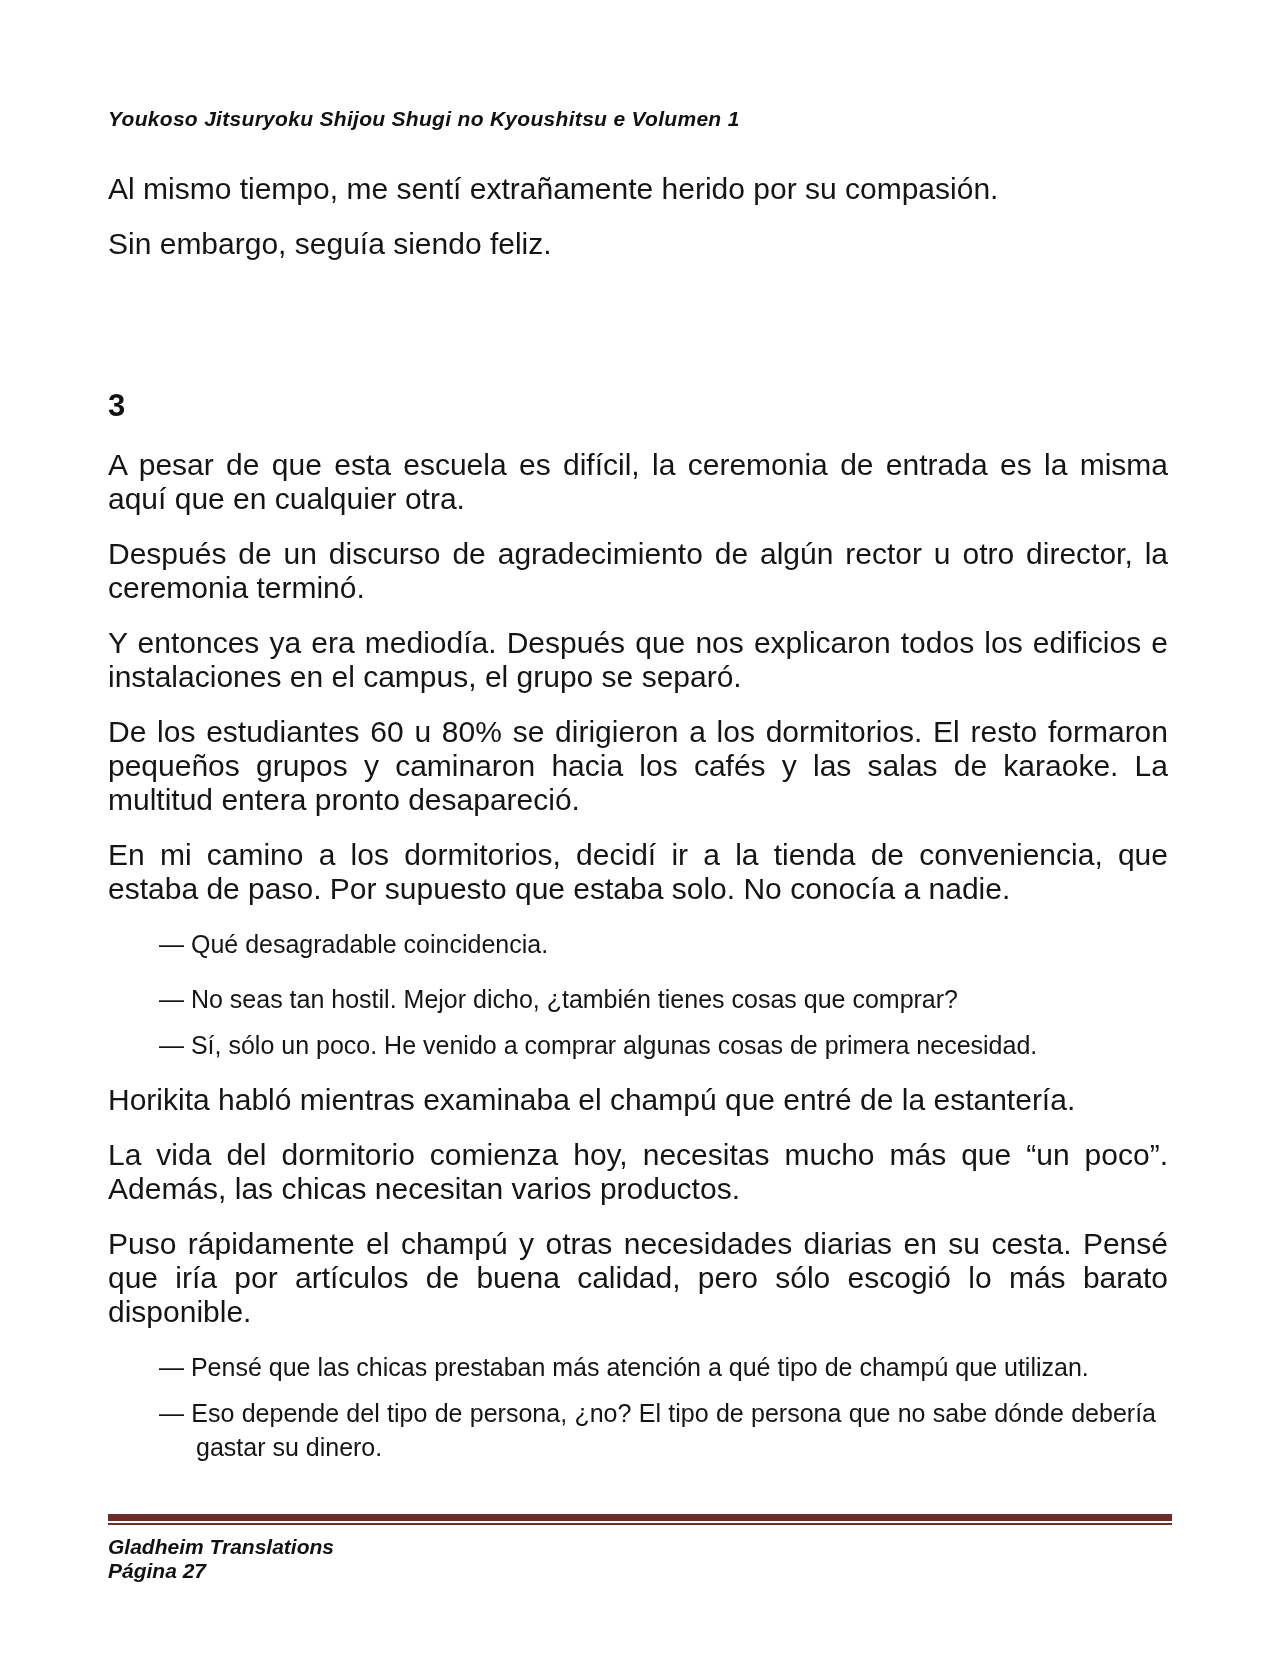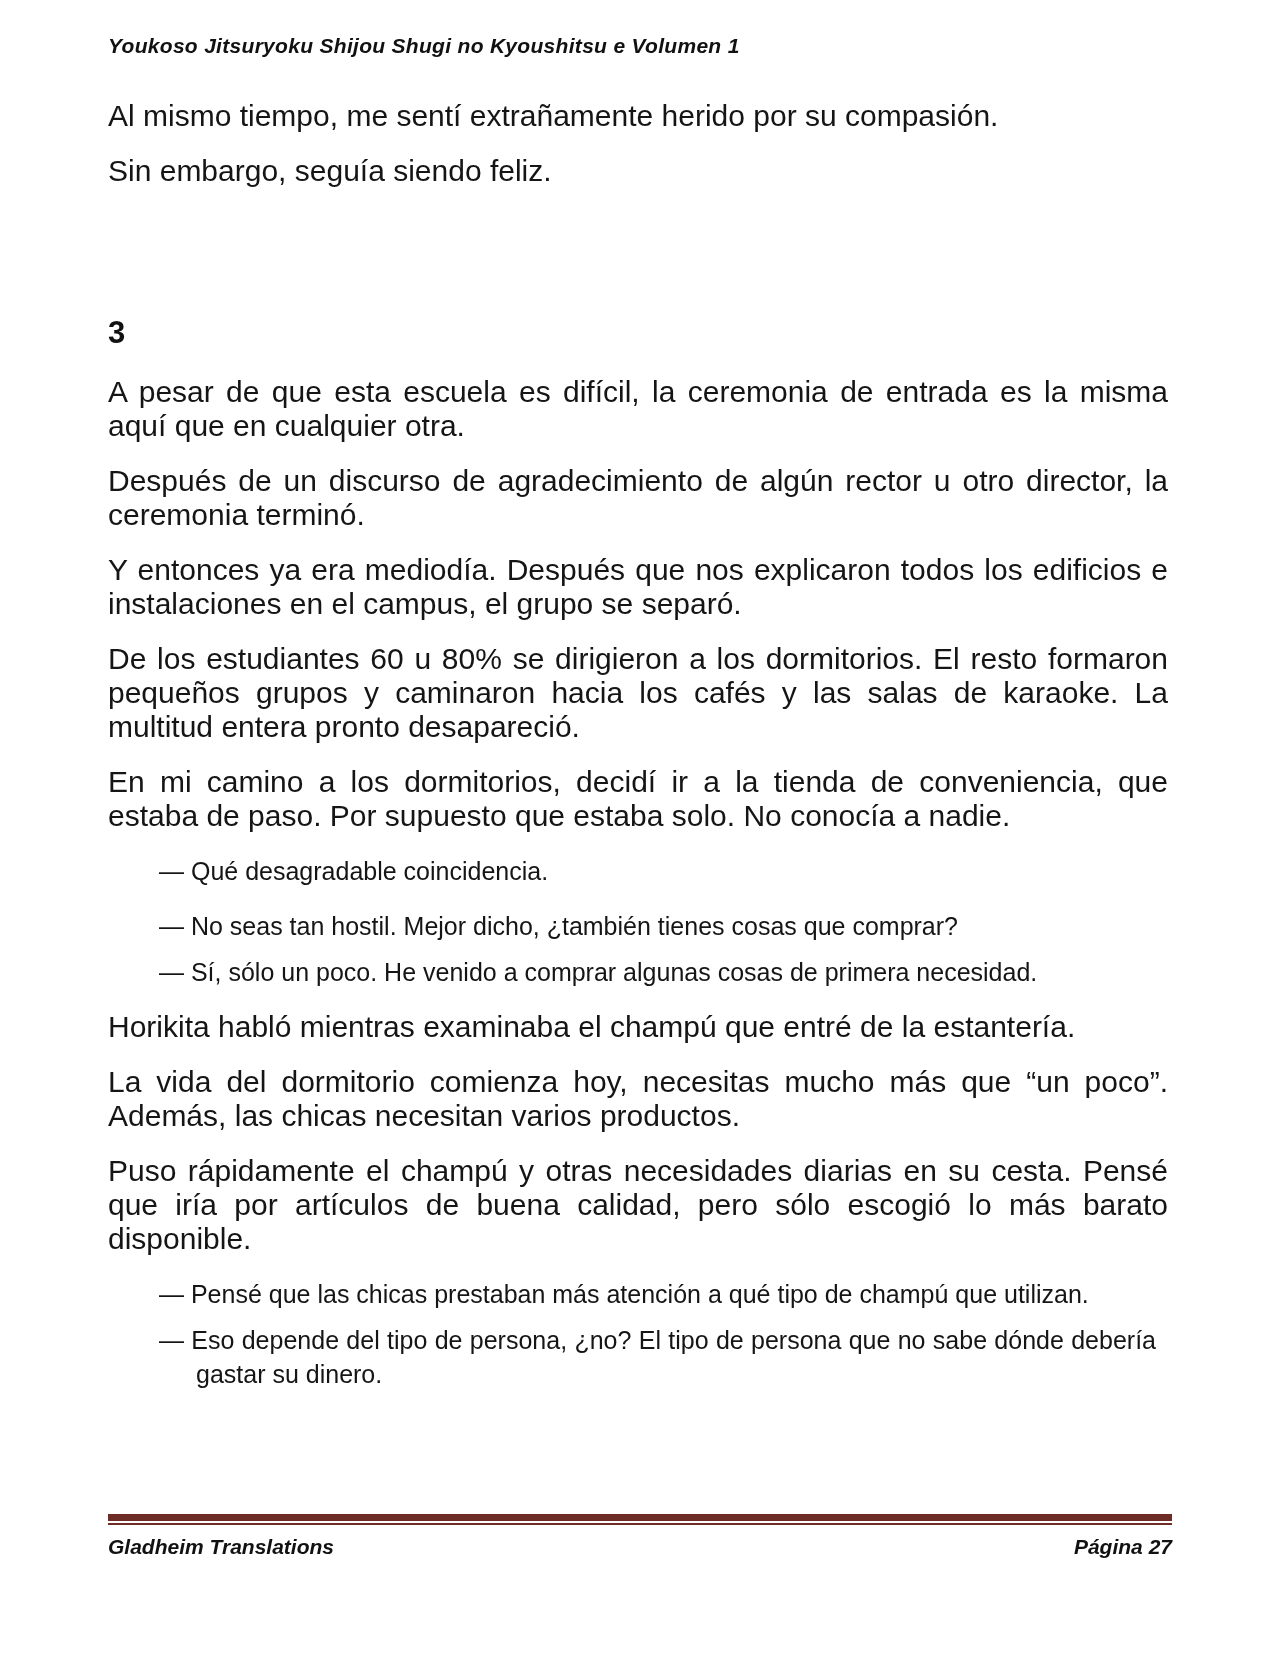--- a/index.html
+++ b/index.html
@@ -11,21 +11,21 @@
     width: 1280px;
     height: 1656px;
     position: relative;
     font-family: "Liberation Sans", sans-serif;
     color: #151515;
     overflow: hidden;
   }
   .page {
     position: absolute;
     inset: 0;
-    padding: 34px 112px 0 108px;
+    padding: 107px 112px 0 108px;
     box-sizing: border-box;
     background: #ffffff;
   }
   .header {
     margin: 0 0 41px 0;
   }
   .header-title {
     font-weight: bold;
     font-style: italic;
     font-size: 21px;
@@ -67,20 +67,21 @@
   }
   .footer-rule-thin {
     height: 2px;
     margin-top: 2px;
   }
   .footer-row {
     display: flex;
     justify-content: space-between;
     align-items: baseline;
     margin-top: 10px;
+    flex-direction: column;
   }
   .footer-text {
     font-weight: bold;
     font-style: italic;
     font-size: 21px;
     color: #111111;
   }
 </style>
 </head>
 <body>

